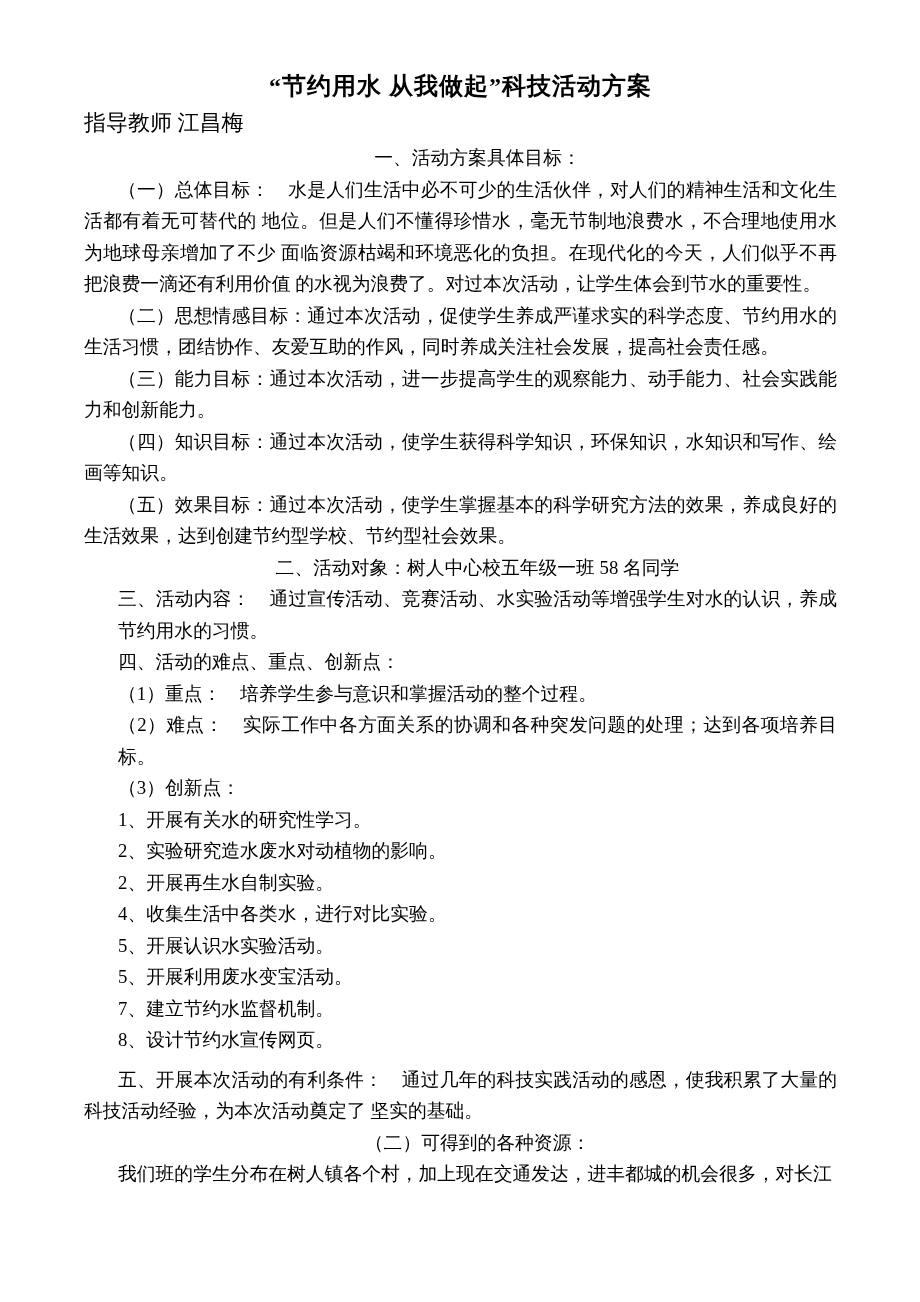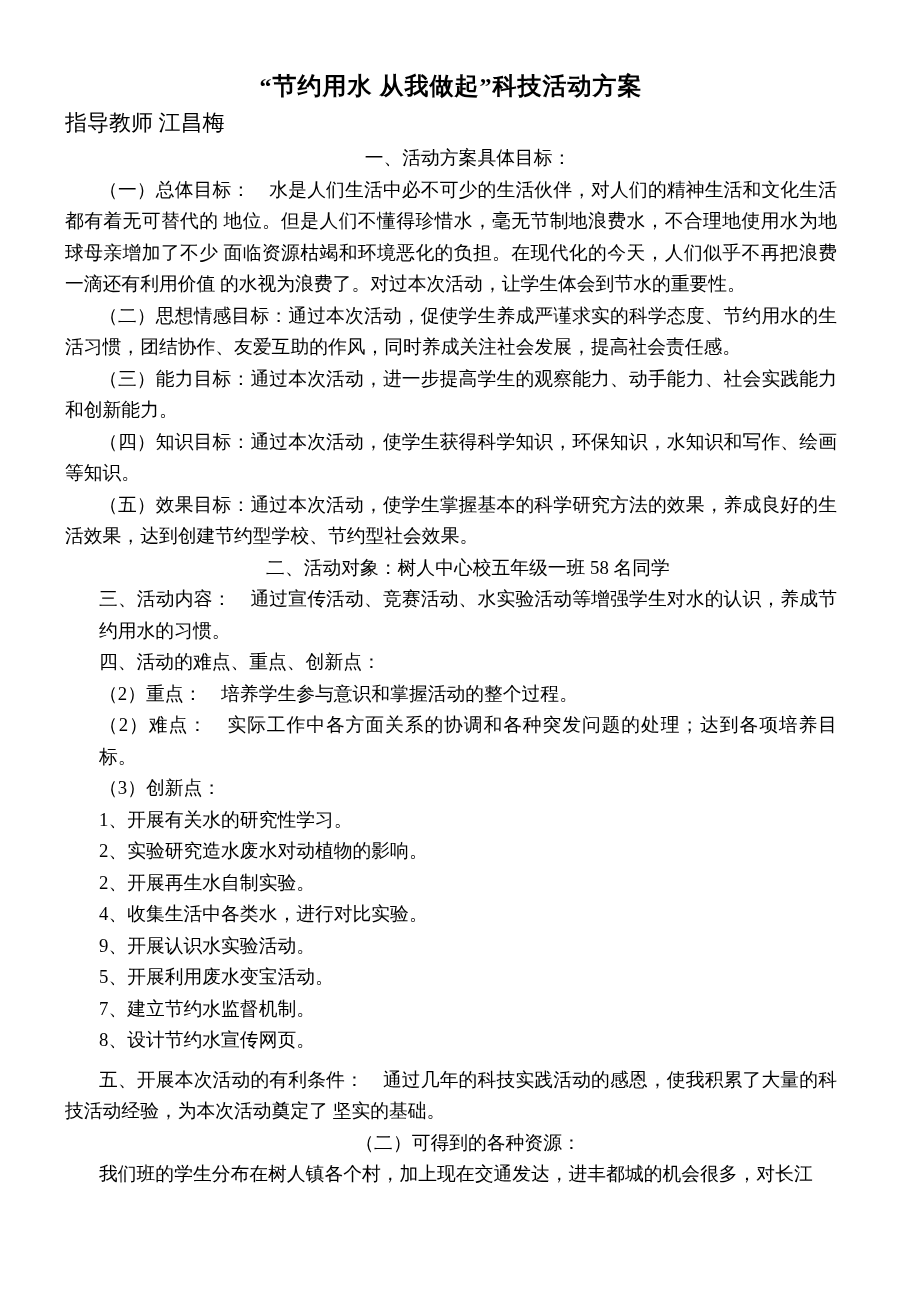--- a/index.html
+++ b/index.html
@@ -5,21 +5,21 @@
   html, body {
     margin: 0;
     padding: 0;
     background: #ffffff;
   }
   .page {
     position: relative;
     width: 920px;
     height: 1302px;
     box-sizing: border-box;
-    padding: 64px 83px 0 65px;
+    padding: 64px 83px 0 84px;
     background: #ffffff;
     color: #000000;
     font-family: "Liberation Serif", "DejaVu Serif", serif;
     font-size: 18.8px;
     line-height: 31.5px;
     overflow: hidden;
   }
   .doc-title {
     font-size: 24px;
     font-weight: bold;
@@ -52,27 +52,27 @@
 
   <p class="p-indent">一、活动方案具体目标：</p>
   <p class="p-indent p-justify">（一）总体目标：　水是人们生活中必不可少的生活伙伴，对人们的精神生活和文化生活都有着无可替代的 地位。但是人们不懂得珍惜水，毫无节制地浪费水，不合理地使用水为地球母亲增加了不少 面临资源枯竭和环境恶化的负担。在现代化的今天，人们似乎不再把浪费一滴还有利用价值 的水视为浪费了。对过本次活动，让学生体会到节水的重要性。</p>
   <p class="p-indent p-justify">（二）思想情感目标：通过本次活动，促使学生养成严谨求实的科学态度、节约用水的生活习惯，团结协作、友爱互助的作风，同时养成关注社会发展，提高社会责任感。</p>
   <p class="p-indent p-justify">（三）能力目标：通过本次活动，进一步提高学生的观察能力、动手能力、社会实践能力和创新能力。</p>
   <p class="p-indent p-justify">（四）知识目标：通过本次活动，使学生获得科学知识，环保知识，水知识和写作、绘画等知识。</p>
   <p class="p-indent p-justify">（五）效果目标：通过本次活动，使学生掌握基本的科学研究方法的效果，养成良好的生活效果，达到创建节约型学校、节约型社会效果。</p>
   <p class="p-indent">二、活动对象：树人中心校五年级一班 58 名同学</p>
   <p class="p-block p-justify">三、活动内容：　通过宣传活动、竞赛活动、水实验活动等增强学生对水的认识，养成节约用水的习惯。</p>
   <p class="p-block">四、活动的难点、重点、创新点：</p>
-  <p class="p-block">（2）重点：　培养学生参与意识和掌握活动的整个过程。</p>
+  <p class="p-block">（1）重点：　培养学生参与意识和掌握活动的整个过程。</p>
   <p class="p-block p-justify">（2）难点：　实际工作中各方面关系的协调和各种突发问题的处理；达到各项培养目标。</p>
   <p class="p-block">（3）创新点：</p>
   <p class="p-block">1、开展有关水的研究性学习。</p>
   <p class="p-block">2、实验研究造水废水对动植物的影响。</p>
   <p class="p-block">2、开展再生水自制实验。</p>
   <p class="p-block">4、收集生活中各类水，进行对比实验。</p>
-  <p class="p-block">9、开展认识水实验活动。</p>
+  <p class="p-block">5、开展认识水实验活动。</p>
   <p class="p-block">5、开展利用废水变宝活动。</p>
   <p class="p-block">7、建立节约水监督机制。</p>
   <p class="p-block">8、设计节约水宣传网页。</p>
   <p class="p-indent p-justify p-gap-top">五、开展本次活动的有利条件：　通过几年的科技实践活动的感恩，使我积累了大量的科技活动经验，为本次活动奠定了 坚实的基础。</p>
   <p class="p-indent">（二）可得到的各种资源：</p>
   <p class="p-indent p-justify">我们班的学生分布在树人镇各个村，加上现在交通发达，进丰都城的机会很多，对长江</p>
 </div>
 
 </body></html>

